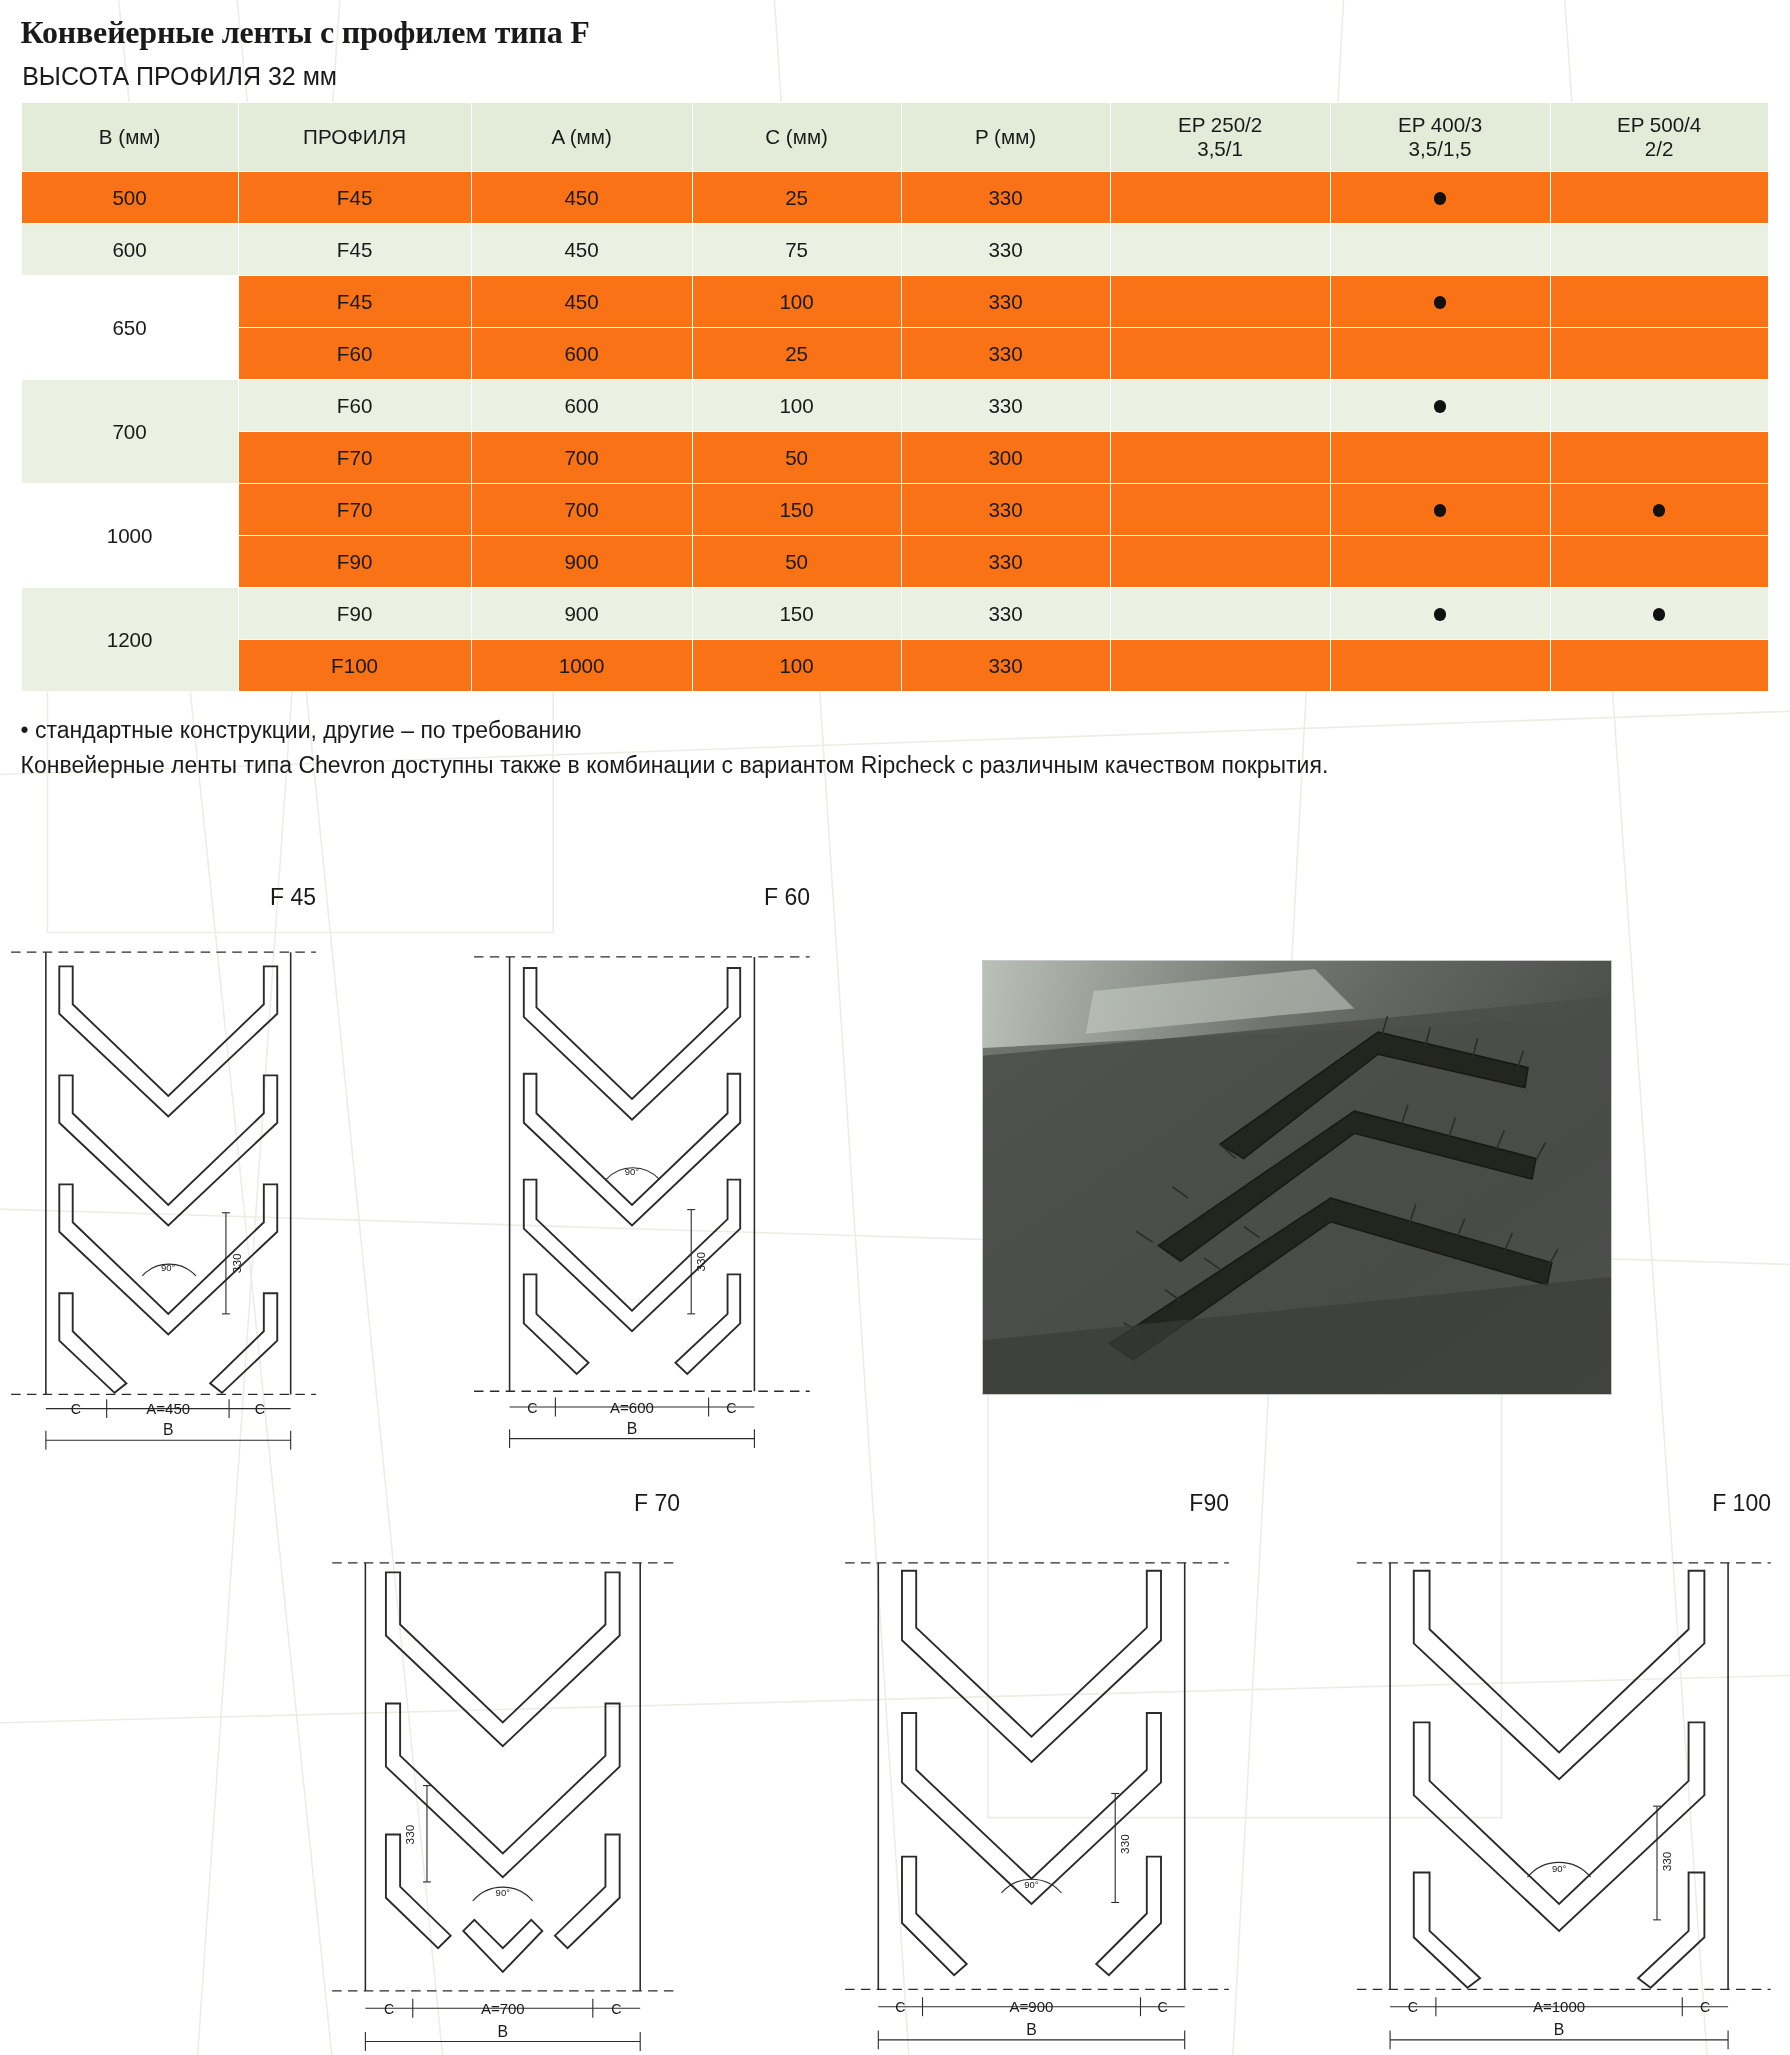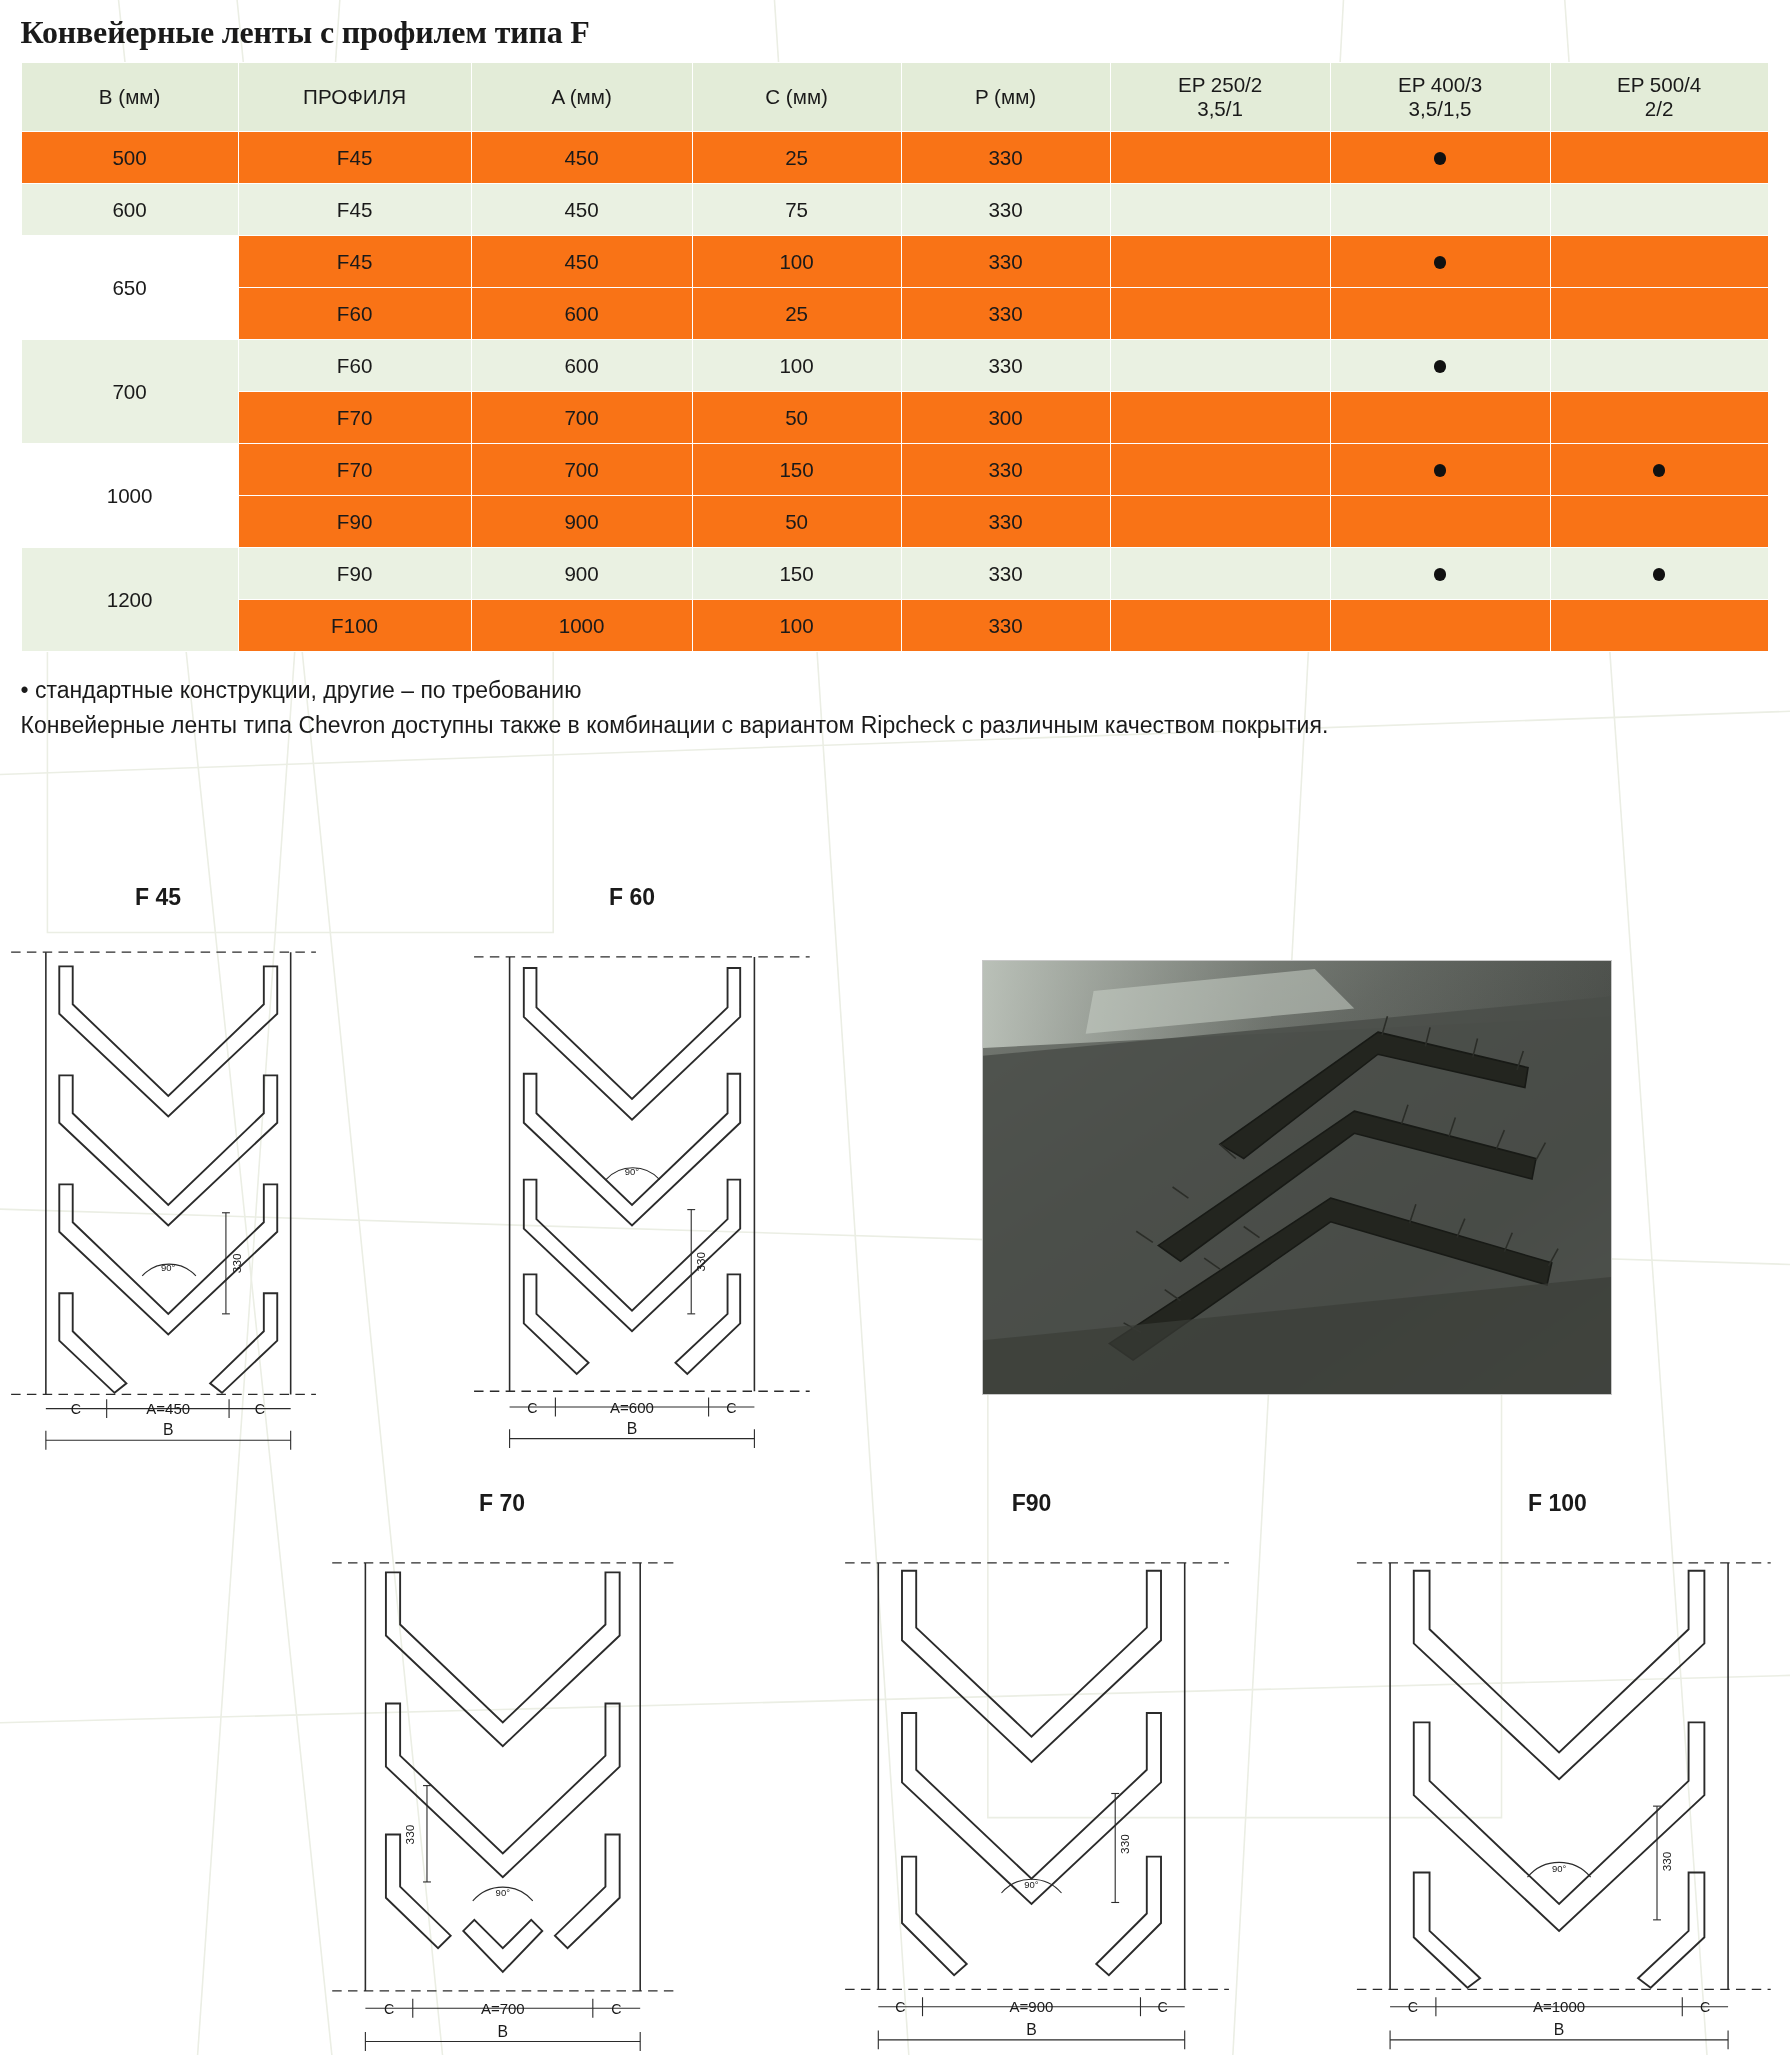--- a/index.html
+++ b/index.html
@@ -75,22 +75,22 @@
     background: #111;
   }
 
   .note {
     margin-top: 22px;
     font-size: 23px;
     line-height: 1.45;
   }
   .note div { margin-bottom: 1.6px; }
   .fig-caption {
-    text-align: center;
-    font-weight: bold;
+    text-align: right;
+    font-weight: normal;
     font-size: 23px;
     margin-bottom: 8px;
   }
   .fig {
     position: absolute;
   }
   svg { display: block; }
   .photo {
     position: absolute;
     border: 0.8px solid #c8c8c8;
@@ -116,20 +116,21 @@
       <path d="M0 2180 L2265 2120"></path>
       <path d="M60 640 L700 640 L700 1180 L60 1180 Z"></path>
       <path d="M1250 1700 L1900 1700 L1900 2300 L1250 2300 Z"></path>
       <path d="M380 140 L980 140 L980 520"></path>
     </g>
   </svg>
 
   <div class="content">
 
     <h1 class="title">Конвейерные ленты с профилем типа F</h1>
+    <div class="subtitle">ВЫСОТА ПРОФИЛЯ 32 мм</div>
 
     <table class="spec">
       <colgroup>
         <col style="width:217px">
         <col style="width:233px">
         <col style="width:221px">
         <col style="width:209px">
         <col style="width:209px">
         <col style="width:220px">
         <col style="width:220px">

